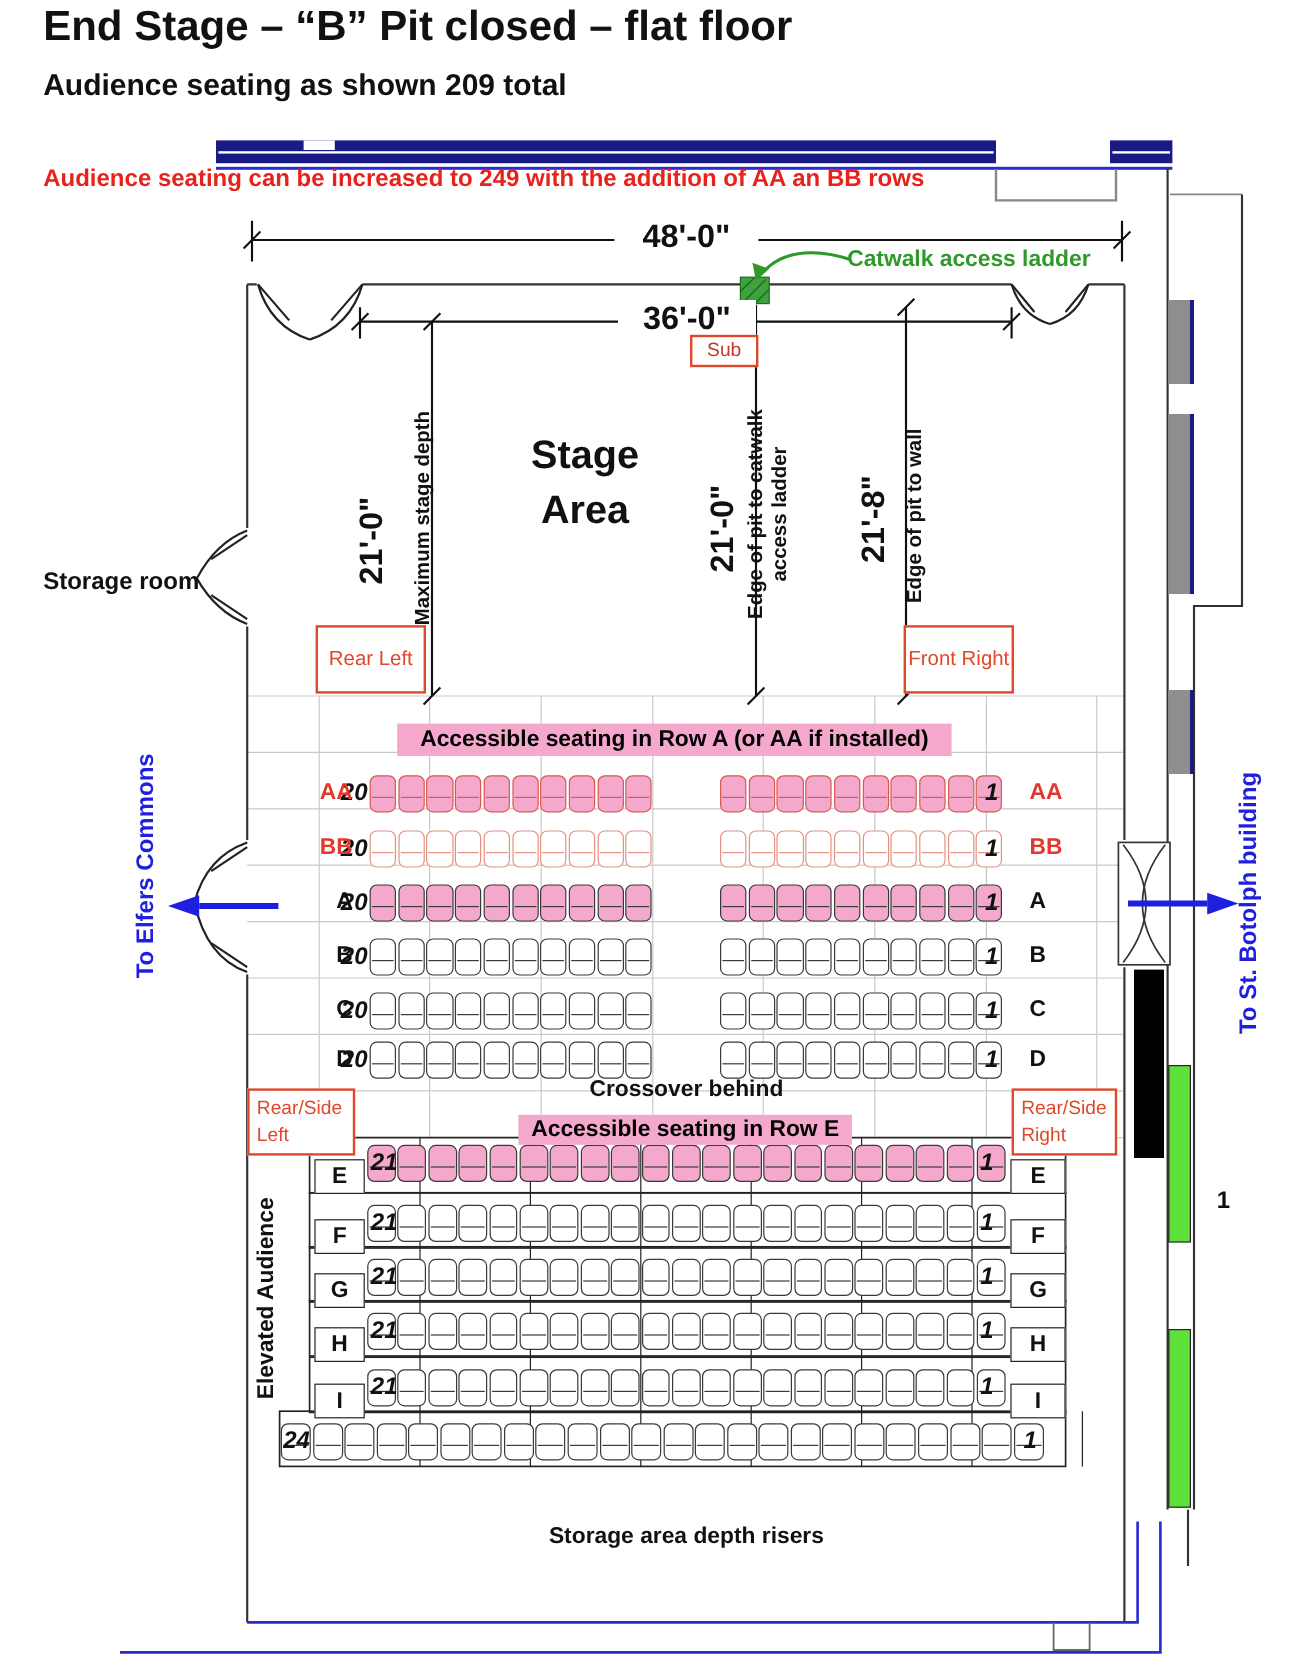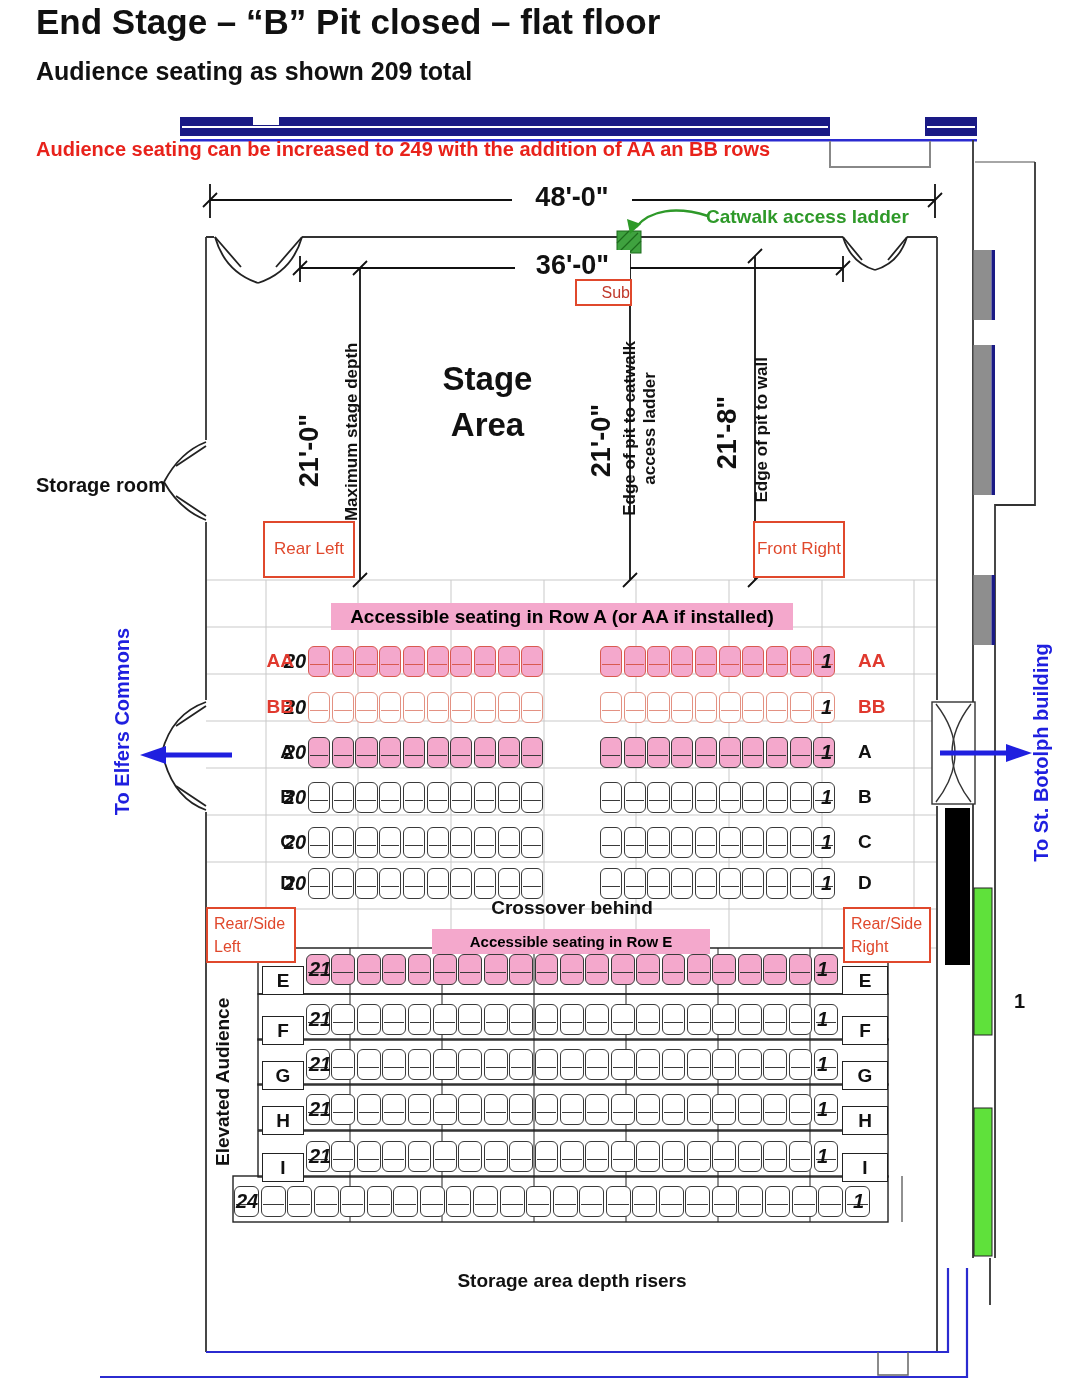--- a/index.html
+++ b/index.html
@@ -151,21 +151,21 @@
     </g>
   </svg>
 
   <div class="txt b" style="left:36px;top:2px;font-size:35px;">End Stage – “B” Pit closed – flat floor</div>
   <div class="txt b" style="left:36px;top:57px;font-size:25px;">Audience seating as shown 209 total</div>
   <div class="txt b" style="left:36px;top:90px;font-size:20px;color:#E8221B;margin-top:48px;">Audience seating can be increased to 249 with the addition of AA an BB rows</div>
 
   <div class="txt b center whitebg" style="left:512px;top:182px;width:120px;font-size:27px;">48'-0"</div>
   <div class="txt b" style="left:706px;top:206px;font-size:19px;color:#2E9929;">Catwalk access ladder</div>
   <div class="txt b center whitebg" style="left:515px;top:250px;width:115px;font-size:27px;">36'-0"</div>
-  <div class="redbox" style="left:575px;top:279px;width:57px;height:27px;font-size:16px;font-weight:normal;color:#C0392B;text-align:right;line-height:24px;">Sub</div>
+  <div class="redbox" style="left:575px;top:279px;width:57px;height:27px;font-size:16px;font-weight:normal;color:#C0392B;text-align:center;line-height:24px;">Sub</div>
 
   <div class="txt b center" style="left:425px;top:356px;width:125px;font-size:33px;line-height:1.4;">Stage Area</div>
   <div class="txt b center rot" style="left:240px;top:435px;width:140px;font-size:27px;">21'-0"</div>
   <div class="txt b center rot" style="left:227px;top:422px;width:250px;font-size:17px;">Maximum stage depth</div>
   <div class="txt b center rot" style="left:532px;top:425px;width:140px;font-size:27px;">21'-0"</div>
   <div class="txt b center rot" style="left:543px;top:408px;width:195px;font-size:17px;line-height:1.2;">Edge of pit to catwalk access ladder</div>
   <div class="txt b center rot" style="left:658px;top:417px;width:140px;font-size:27px;">21'-8"</div>
   <div class="txt b center rot" style="left:667px;top:420px;width:190px;font-size:17px;">Edge of pit to wall</div>
   <div class="txt b" style="left:36px;top:474px;font-size:20px;">Storage room</div>
   <div class="redbox" style="left:263px;top:521px;width:92px;height:57px;font-size:17px;font-weight:normal;text-align:center;line-height:52px;">Rear Left</div>
@@ -174,21 +174,21 @@
   <div class="banner" style="left:331px;top:603px;width:462px;height:27px;font-size:19px;line-height:27px;">Accessible seating in Row A (or AA if installed)</div>
   <div class="txt b center" style="left:472px;top:897px;width:200px;font-size:19px;">Crossover behind</div>
   <div class="redbox" style="left:206px;top:907px;width:90px;height:56px;font-size:16px;font-weight:normal;padding:3px 0 0 6px;line-height:1.45;">
     <div>Rear/Side</div>
     <div>Left</div>
   </div>
   <div class="redbox" style="left:843px;top:907px;width:88px;height:56px;font-size:16px;font-weight:normal;padding:3px 0 0 6px;line-height:1.45;">
     <div>Rear/Side</div>
     <div>Right</div>
   </div>
-  <div class="banner" style="left:432px;top:929px;width:278px;height:25px;font-size:15px;line-height:25px;">Accessible seating in Row E</div>
+  <div class="banner" style="left:432px;top:929px;width:278px;height:25px;font-size:19px;line-height:25px;">Accessible seating in Row E</div>
   <div class="txt b center rot" style="left:125px;top:1071px;width:195px;font-size:19px;">Elevated Audience</div>
   <div class="txt b center" style="left:372px;top:1270px;width:400px;font-size:19px;">Storage area depth risers</div>
   <div class="txt b" style="left:1014px;top:990px;font-size:20px;">1</div>
 
   <div class="txt b center rot" style="left:-13px;top:710px;width:270px;font-size:20px;color:#1F1FDF;">To Elfers Commons</div>
   <div class="txt b center rot" style="left:926px;top:741px;width:230px;font-size:20px;color:#1F1FDF;">To St. Botolph building</div>
 
   <div id="seat-layer">
       <div class="seat" style="left: 308px; top: 646px; width: 22.2px; background: rgb(244, 168, 204); color: rgb(216, 90, 80);"></div>
       <div class="seat" style="left: 331.7px; top: 646px; width: 22.2px; background: rgb(244, 168, 204); color: rgb(216, 90, 80);"></div>

